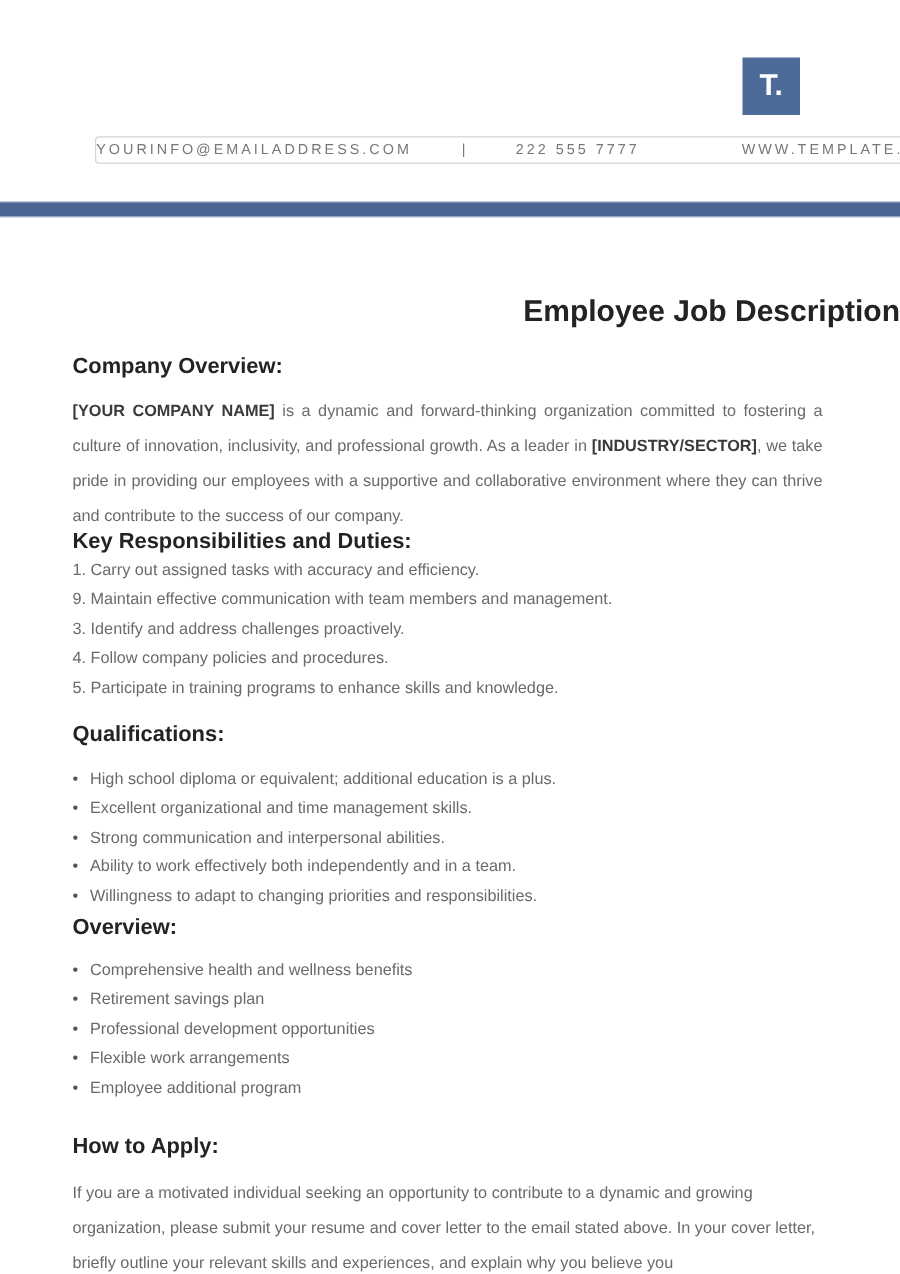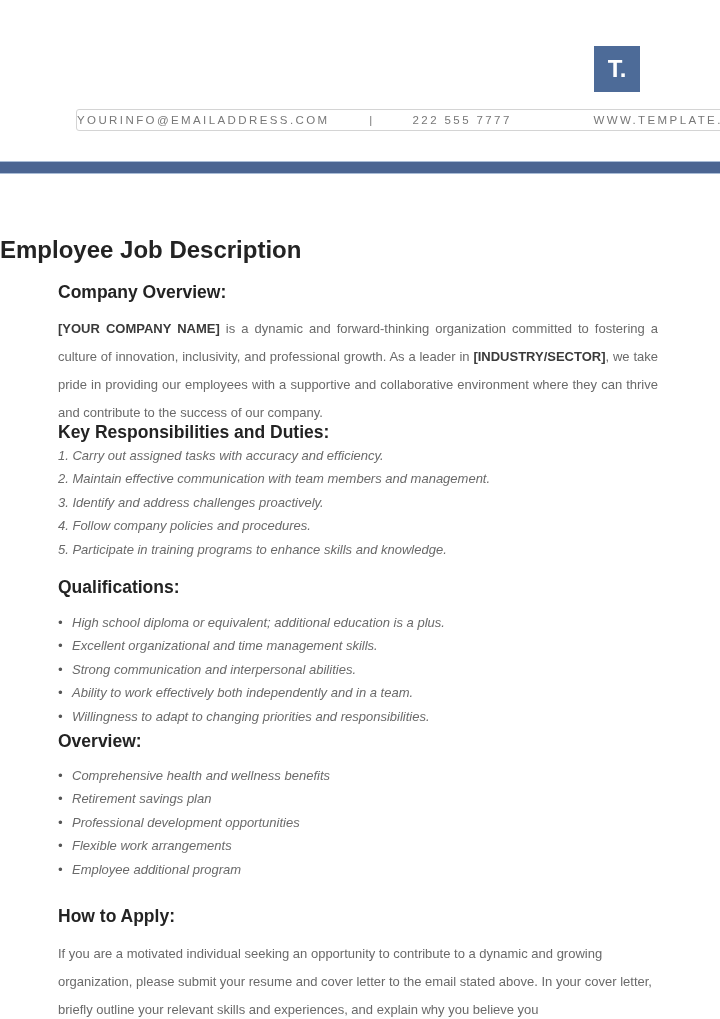--- a/index.html
+++ b/index.html
@@ -52,21 +52,21 @@
       width: 720px;
       height: 11px;
       background: #4b6592;
       box-shadow: 0 -1px 0 #a9bcd6, 0 1px 0 #a9bcd6;
     }
     .doc-title {
       position: absolute;
       left: 0;
       top: 236px;
       width: 720px;
-      text-align: left;
+      text-align: right;
       font-size: 24px;
       font-weight: bold;
       color: #232323;
       margin: 0;
     }
     .section-heading {
       position: absolute;
       left: 58px;
       font-size: 17.5px;
       font-weight: bold;
@@ -87,21 +87,20 @@
     .para.justify { text-align: justify; text-align-last: left; }
     .para b { color: #3a3a3a; }
     .list {
       position: absolute;
       left: 58px;
       margin: 0;
       padding: 0;
       list-style: none;
       font-size: 13px;
       color: #6a6a6a;
-      font-style: italic;
     }
     .list li {
       height: 23.4px;
       line-height: 23.4px;
       white-space: nowrap;
     }
     .bullet { display: inline-block; width: 14px; color: #555; }
   </style>
 </head>
 <body>
@@ -121,21 +120,21 @@
 <div class="accent-band"></div>
 
 <h1 class="doc-title">Employee Job Description</h1>
 
 <h2 class="section-heading" style="top:282px;">Company Overview:</h2>
 <p class="para justify" style="top:315px;"><b>[YOUR COMPANY NAME]</b><span> is a dynamic and forward-thinking organization committed to fostering a culture of innovation, inclusivity, and professional growth. As a leader in </span><b>[INDUSTRY/SECTOR]</b><span>, we take pride in providing our employees with a supportive and collaborative environment where they can thrive and contribute to the success of our company.</span></p>
 
 <h2 class="section-heading" style="top:422px;">Key Responsibilities and Duties:</h2>
 <ol class="list" style="top:444px;">
   <li>1. Carry out assigned tasks with accuracy and efficiency.</li>
-  <li>2. Maintain effective communication with team members and management.</li>
+  <li>9. Maintain effective communication with team members and management.</li>
   <li>3. Identify and address challenges proactively.</li>
   <li>4. Follow company policies and procedures.</li>
   <li>5. Participate in training programs to enhance skills and knowledge.</li>
 </ol>
 
 <h2 class="section-heading" style="top:577px;">Qualifications:</h2>
 <ul class="list" style="top:611px;">
   <li><span class="bullet">•</span><span>High school diploma or equivalent; additional education is a plus.</span></li>
   <li><span class="bullet">•</span><span>Excellent organizational and time management skills.</span></li>
   <li><span class="bullet">•</span><span>Strong communication and interpersonal abilities.</span></li>

